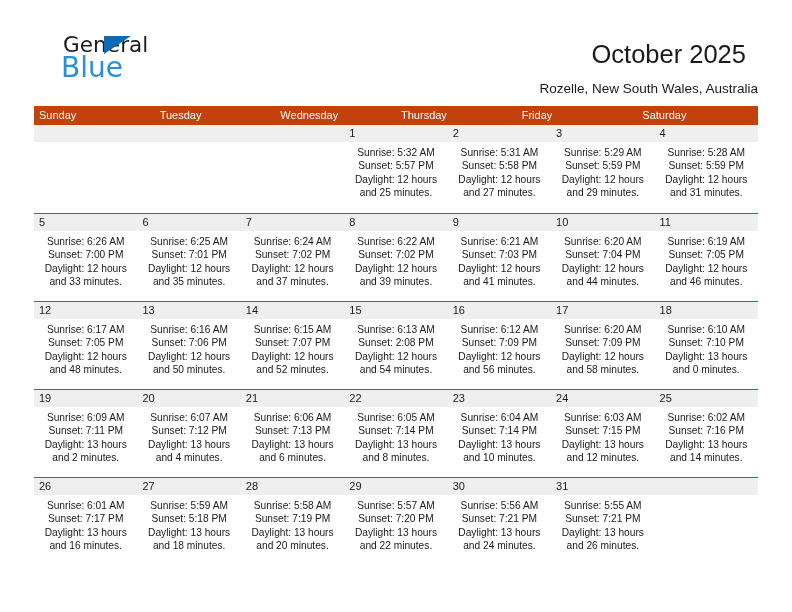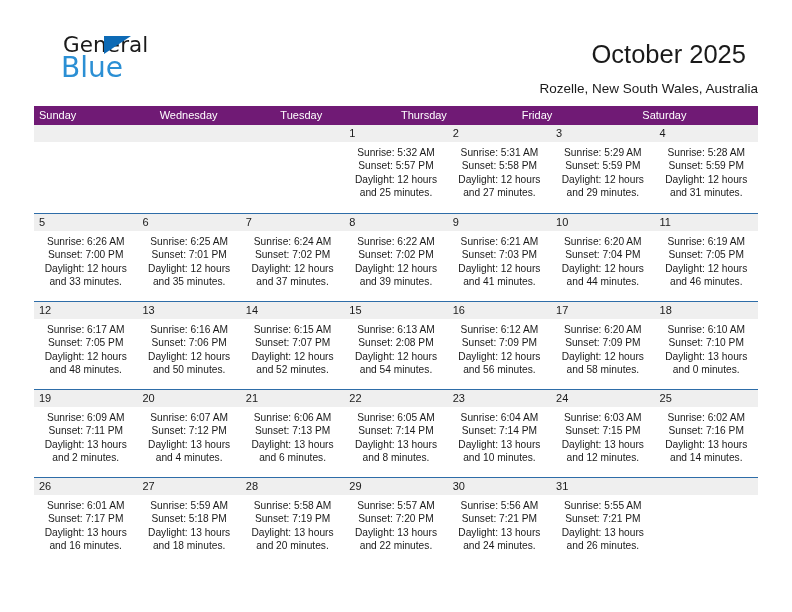--- a/index.html
+++ b/index.html
@@ -91,21 +91,21 @@
 
   
   .calendar {
     position: absolute;
     left: 34px;
     top: 106px;
     width: 724px;
   }
   .weekdays {
     display: flex;
-    background: #701a75;
+    background: #c2410c;
     height: 19px;
   }
   .weekday {
     flex: 1 1 0;
     color: #ffffff;
     font-size: 11px;
     line-height: 19px;
     padding-left: 5px;
     box-sizing: border-box;
     overflow: hidden;
@@ -167,22 +167,22 @@
       <h1 class="cal-title">October 2025</h1>
       <div class="cal-subtitle">Rozelle, New South Wales, Australia</div>
     </div>
 
   </div>
 
   <div class="calendar">
 
     <div class="weekdays">
       <div class="weekday">Sunday</div>
+      <div class="weekday">Tuesday</div>
       <div class="weekday">Wednesday</div>
-      <div class="weekday">Tuesday</div>
       <div class="weekday">Thursday</div>
       <div class="weekday">Friday</div>
       <div class="weekday">Saturday</div>
     </div>
 
     <div id="weeks-container">
         <div class="week first">
           <div class="day empty">
             <div class="day-num"></div>
           </div>

